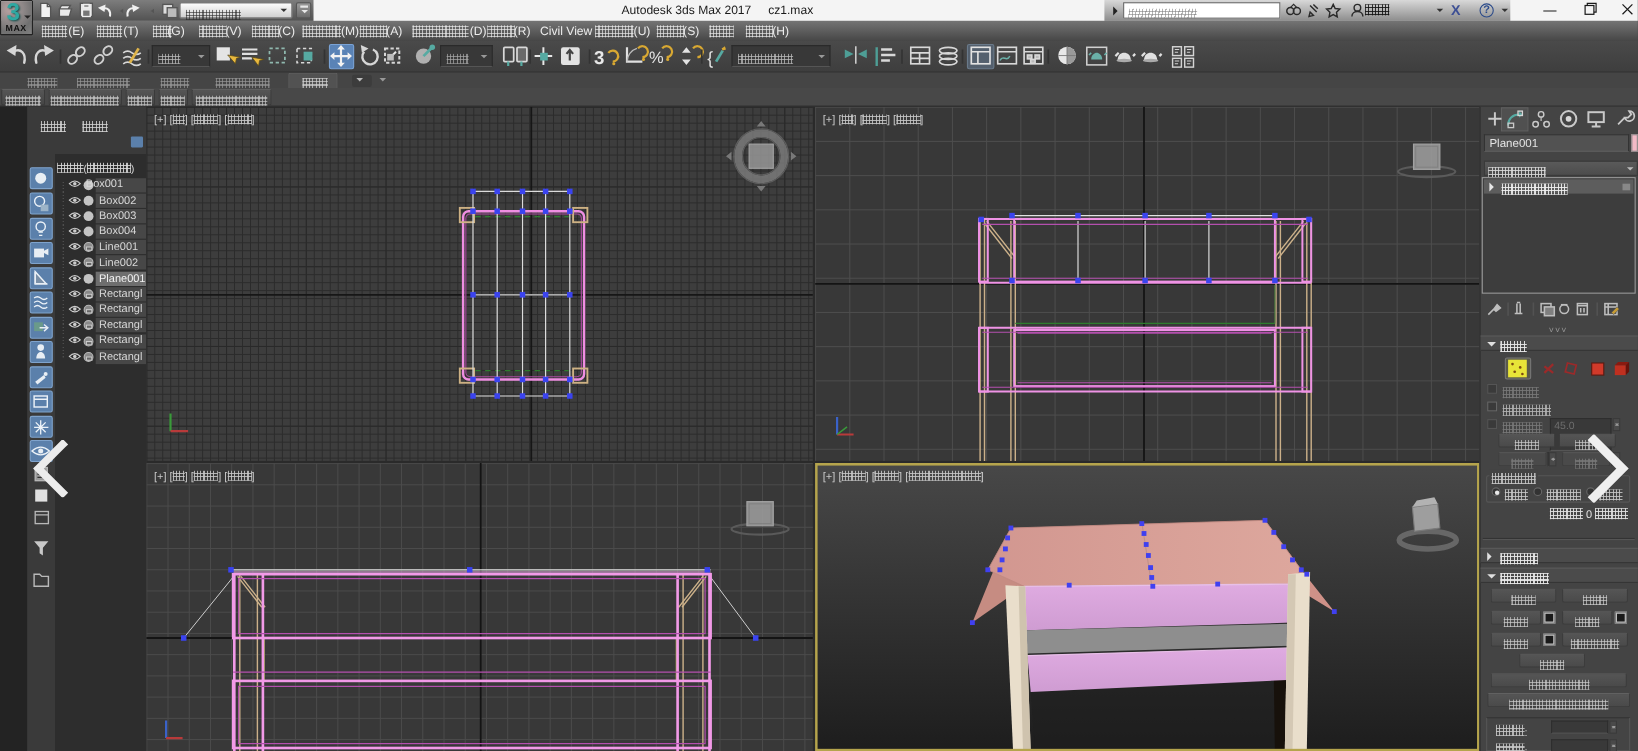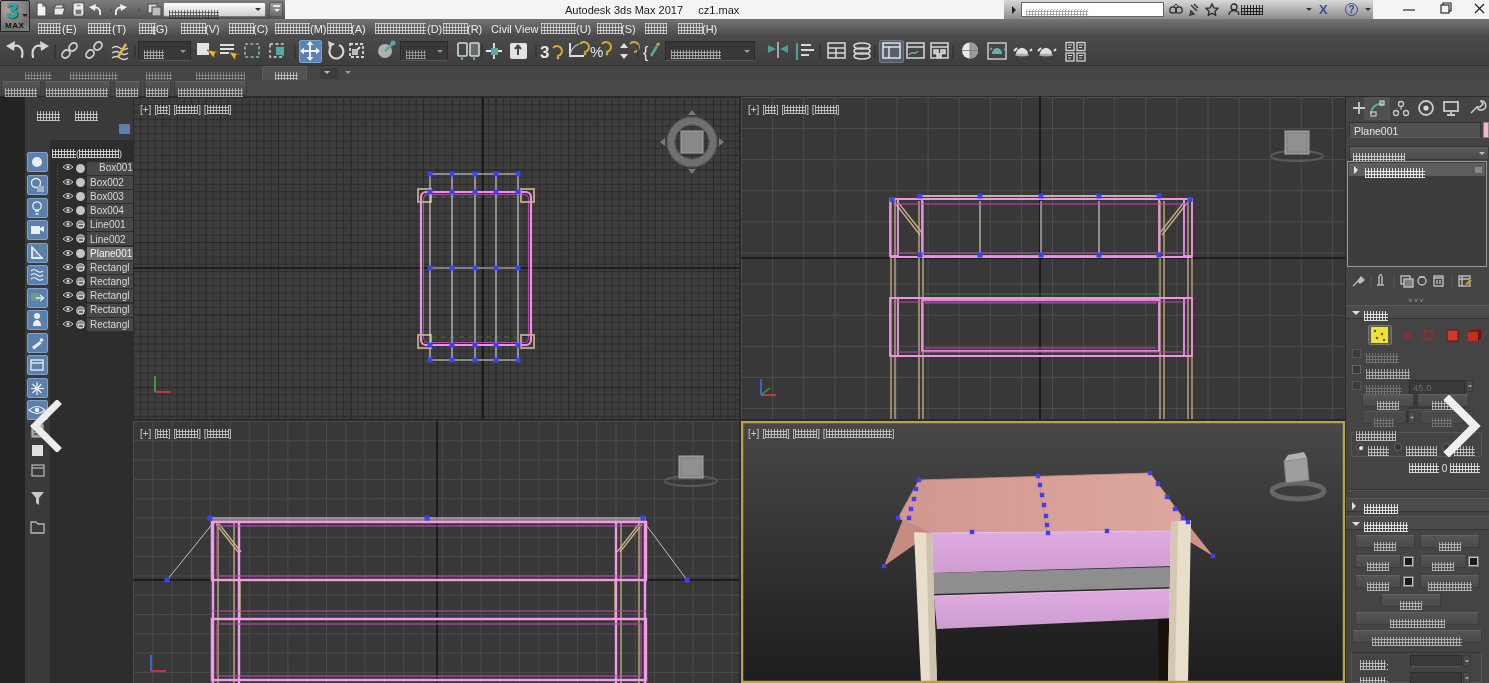--- a/index.html
+++ b/index.html
@@ -276,21 +276,21 @@
 <div class="a" style="left:119px;top:124px;width:11px;height:10px;background:#5b80ab;border-radius:1px"></div>
 <div class="a" style="left:50px;top:140px;width:83px;height:543px;background:#2d2d2d"></div>
 <div class="t" style="left:52px;top:148px;font-size:10px;color:#ddd"><i class="z" style="width:24px;height:9px;color:rgba(221,221,221,.85);"></i><span style="font-size:9px">(</span><i class="z" style="width:40px;height:9px;color:rgba(221,221,221,.85);"></i><span style="font-size:9px">)</span></div>
 <div class="a" style="left:57px;top:165px;width:1px;height:160px;background:repeating-linear-gradient(0deg,#555 0 1px,transparent 1px 3px)"></div>
 <svg class="a" style="left:62px;top:162px" width="12" height="10" viewBox="0 0 12 10">
     <path d="M1 5q5-5 10 0q-5 5-10 0z" fill="none" stroke="#ccc" stroke-width="1"></path>
     <circle cx="6" cy="5" r="1.6" fill="#ccc"></circle>
   </svg>
 <div class="a" style="left:76px;top:164px;width:9px;height:9px;background:#c4c4c4;border-radius:50%"></div>
 <div class="a" style="left:87px;top:162px;width:46px;height:13px;background:#474747"></div>
-<div class="t" style="left:99px;top:162px;font-size:10px;color:#d8d8d8">Box001</div>
+<div class="t" style="left:78px;top:162px;font-size:10px;color:#d8d8d8">Box001</div>
 <svg class="a" style="left:62px;top:177px" width="12" height="10" viewBox="0 0 12 10">
     <path d="M1 5q5-5 10 0q-5 5-10 0z" fill="none" stroke="#ccc" stroke-width="1"></path>
     <circle cx="6" cy="5" r="1.6" fill="#ccc"></circle>
   </svg>
 <div class="a" style="left:76px;top:178px;width:9px;height:9px;background:#c4c4c4;border-radius:50%"></div>
 <div class="a" style="left:87px;top:176px;width:46px;height:13px;background:#474747"></div>
 <div class="t" style="left:90px;top:177px;font-size:10px;color:#d8d8d8">Box002</div>
 <svg class="a" style="left:62px;top:191px" width="12" height="10" viewBox="0 0 12 10">
     <path d="M1 5q5-5 10 0q-5 5-10 0z" fill="none" stroke="#ccc" stroke-width="1"></path>
     <circle cx="6" cy="5" r="1.6" fill="#ccc"></circle>

